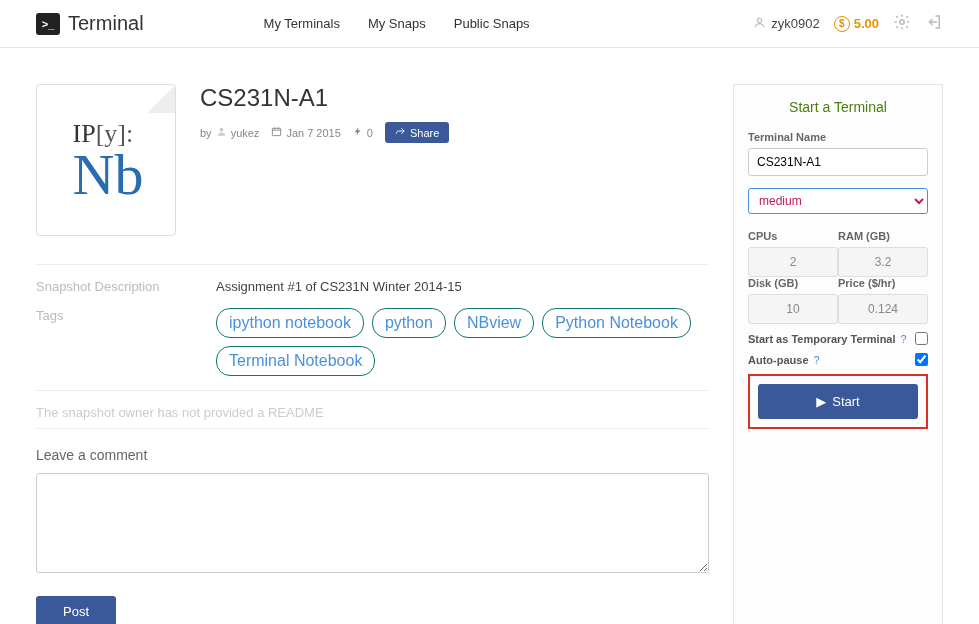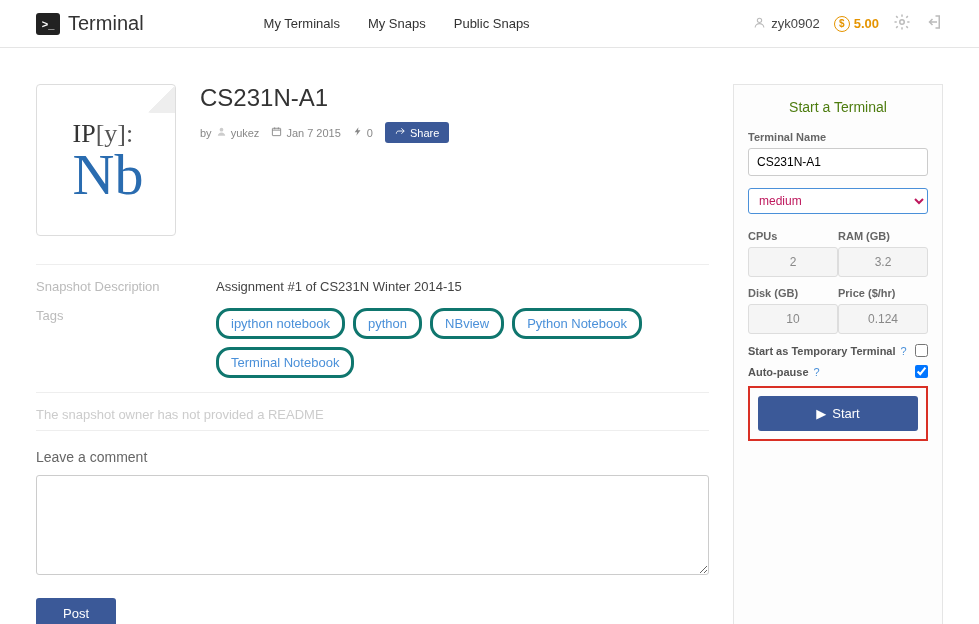--- a/index.html
+++ b/index.html
@@ -31,33 +31,33 @@
 .title-block h1 { font-size: 24px; font-weight: 400; color: #333; margin-bottom: 10px; }
 .meta { display: flex; align-items: center; gap: 12px; font-size: 11px; color: #888; }
 .meta-item { display: flex; align-items: center; gap: 4px; }
 .share-btn { background: #3b5998; color: #fff; border: none; border-radius: 3px; padding: 4px 10px; font-size: 11px; cursor: pointer; display: flex; align-items: center; gap: 4px; }
 
 hr.sep { border: none; border-top: 1px solid #eee; margin: 6px 0 14px; }
 .row { display: flex; margin-bottom: 14px; }
 .label-col { width: 180px; color: #bbb; font-size: 13px; }
 .val-col { flex: 1; color: #444; font-size: 13px; }
 .tag-list { display: flex; flex-wrap: wrap; gap: 8px; }
-.tag { border: 3px solid #0f766e; color: #4a90d9; border-radius: 14px; padding: 5px 12px; font-size: 13px; background: #fff; }
+.tag { border: 1px solid #0f766e; color: #4a90d9; border-radius: 14px; padding: 5px 12px; font-size: 16px; background: #fff; }
 
 .readme-note { color: #ccc; font-size: 13px; margin: 14px 0 8px; }
 .comment-head { font-size: 14px; color: #666; margin: 18px 0 10px; font-weight: 400; }
 .comment-box { width: 100%; height: 100px; border: 1px solid #ccc; border-radius: 3px; padding: 8px; font-family: inherit; resize: vertical; }
 .post-btn { margin-top: 20px; background: #3b5998; color: #fff; border: none; border-radius: 3px; padding: 8px 27px; font-size: 13px; cursor: pointer; }
 
 .sidebar { width: 210px; border: 1px solid #e5e5e5; padding: 14px; background: #fdfdfd; }
 .sidebar-title { text-align: center; font-size: 14px; color: #4d7c0f; font-weight: 400; margin-bottom: 16px; }
 .form-label { font-size: 11px; color: #666; font-weight: 600; margin-bottom: 5px; display: block; }
 .text-input { width: 100%; border: 1px solid #ccc; border-radius: 3px; padding: 6px 8px; font-size: 12px; margin-bottom: 12px; background: #fff; }
 .select { width: 100%; border: 1px solid #4a90d9; border-radius: 3px; padding: 4px 6px; font-size: 12px; margin-bottom: 16px; background: #fff; color: #be185d; }
-.grid2 { display: flex; gap: 0; margin-bottom: 10px; }
+.grid2 { display: flex; gap: 0; }
 .grid2 > div { flex: 1; }
 .ro-input { width: 100%; border: 1px solid #ddd; background: #f5f5f5; color: #888; text-align: center; padding: 7px 4px; border-radius: 3px; font-size: 12px; }
 .check-row { display: flex; align-items: center; justify-content: space-between; font-size: 11px; color: #555; margin: 8px 0; font-weight: 600; }
 .check-row .q { color: #4a90d9; font-weight: normal; margin-left: 2px; }
 .start-wrap { border: 2px solid #d93025; padding: 8px; margin-top: 8px; }
 .start-btn { width: 100%; background: #3b5998; color: #fff; border: none; border-radius: 3px; padding: 10px; font-size: 13px; cursor: pointer; display: flex; align-items: center; justify-content: center; gap: 6px; }
 </style>
 </head>
 <body>
 

